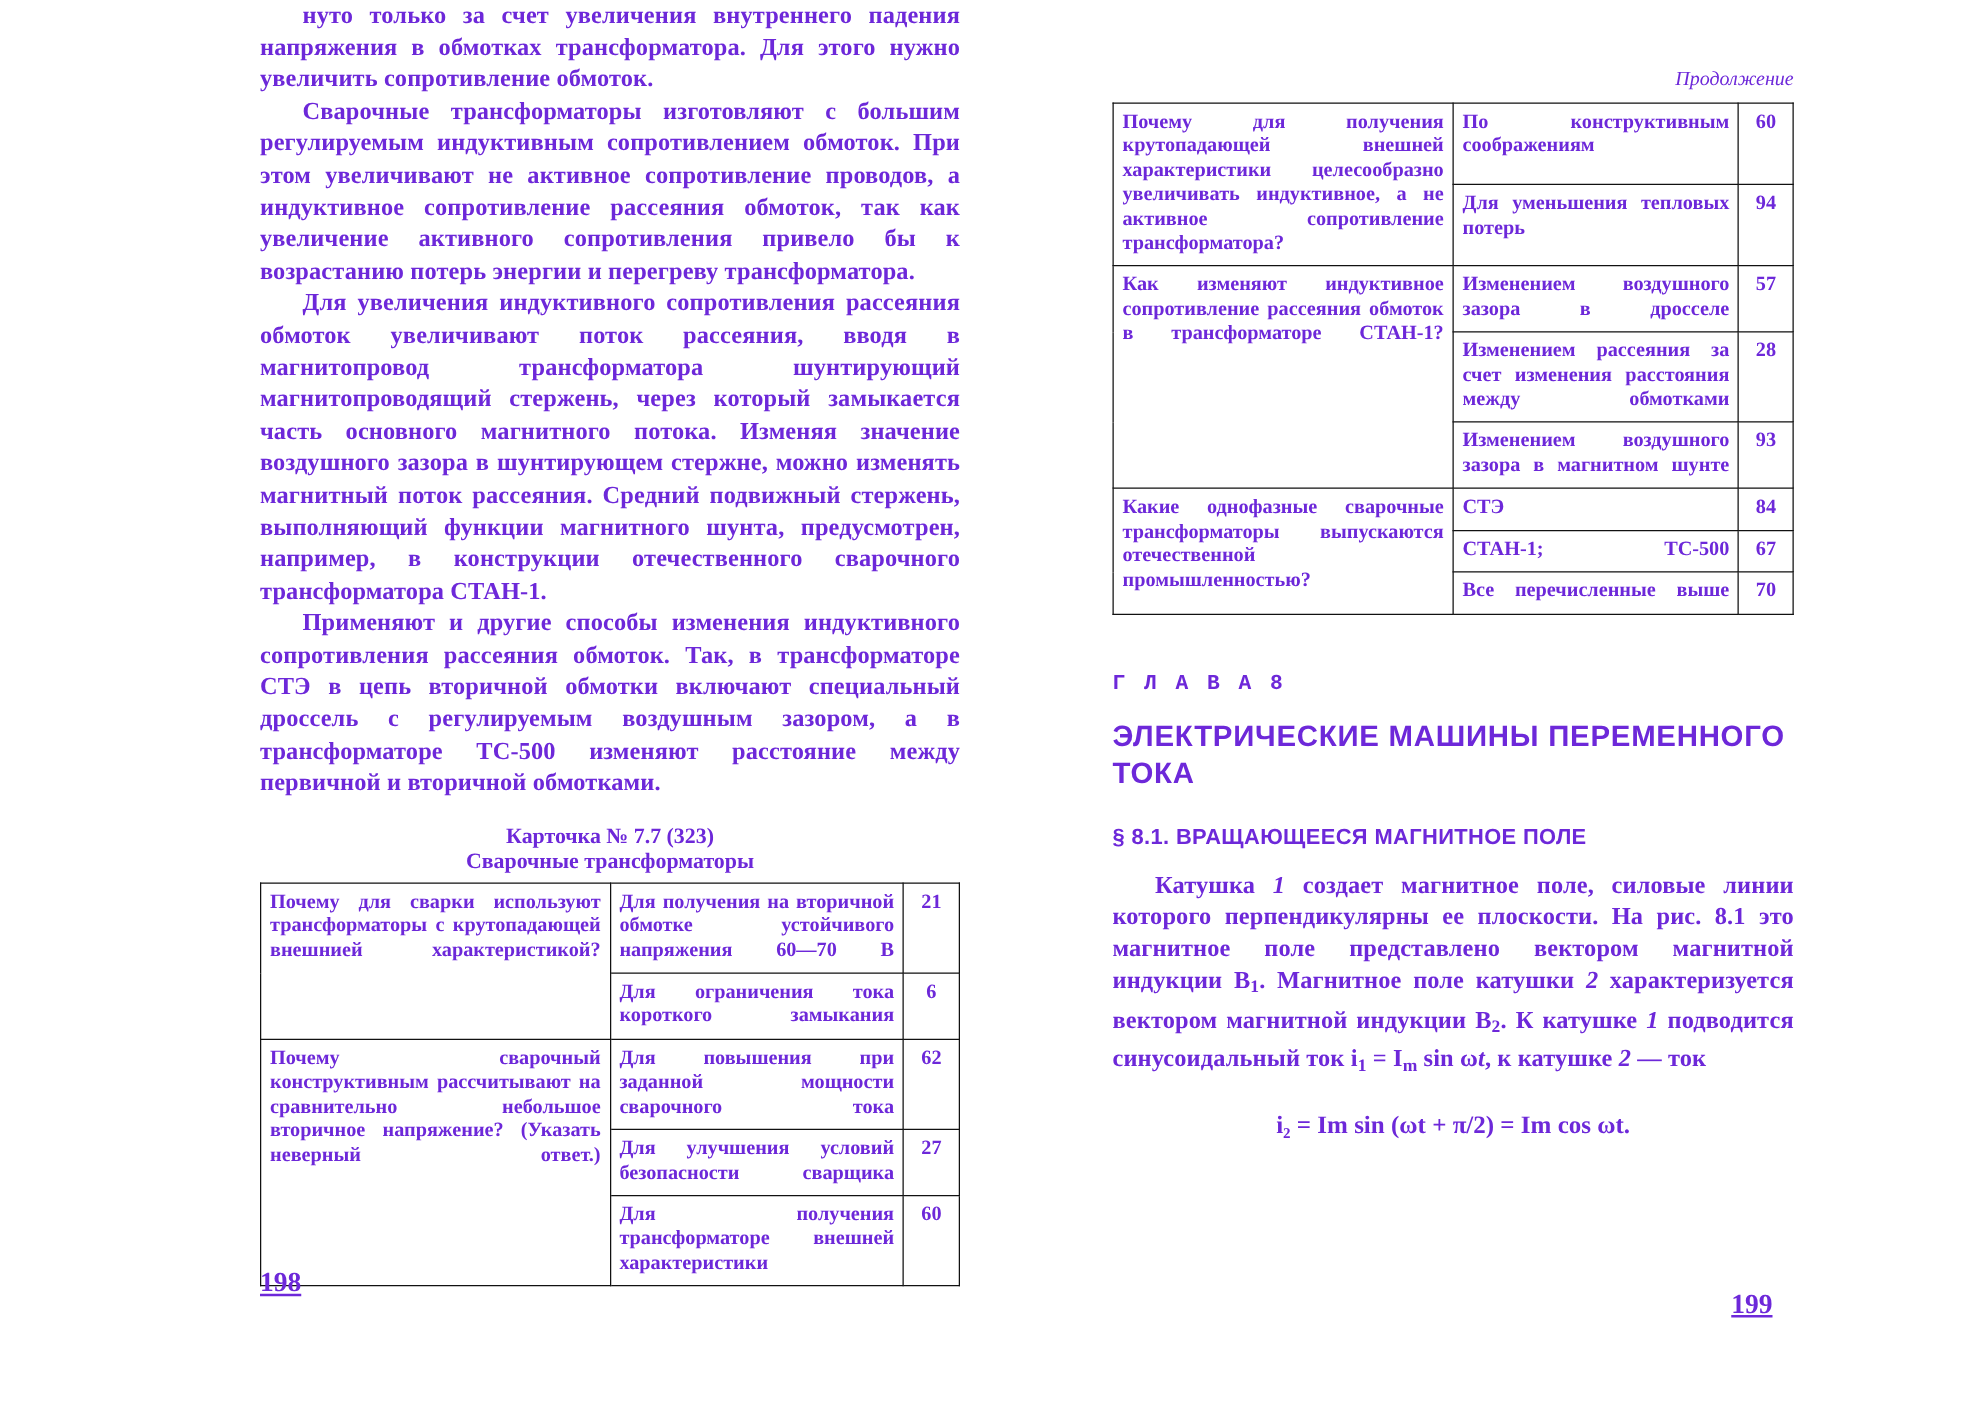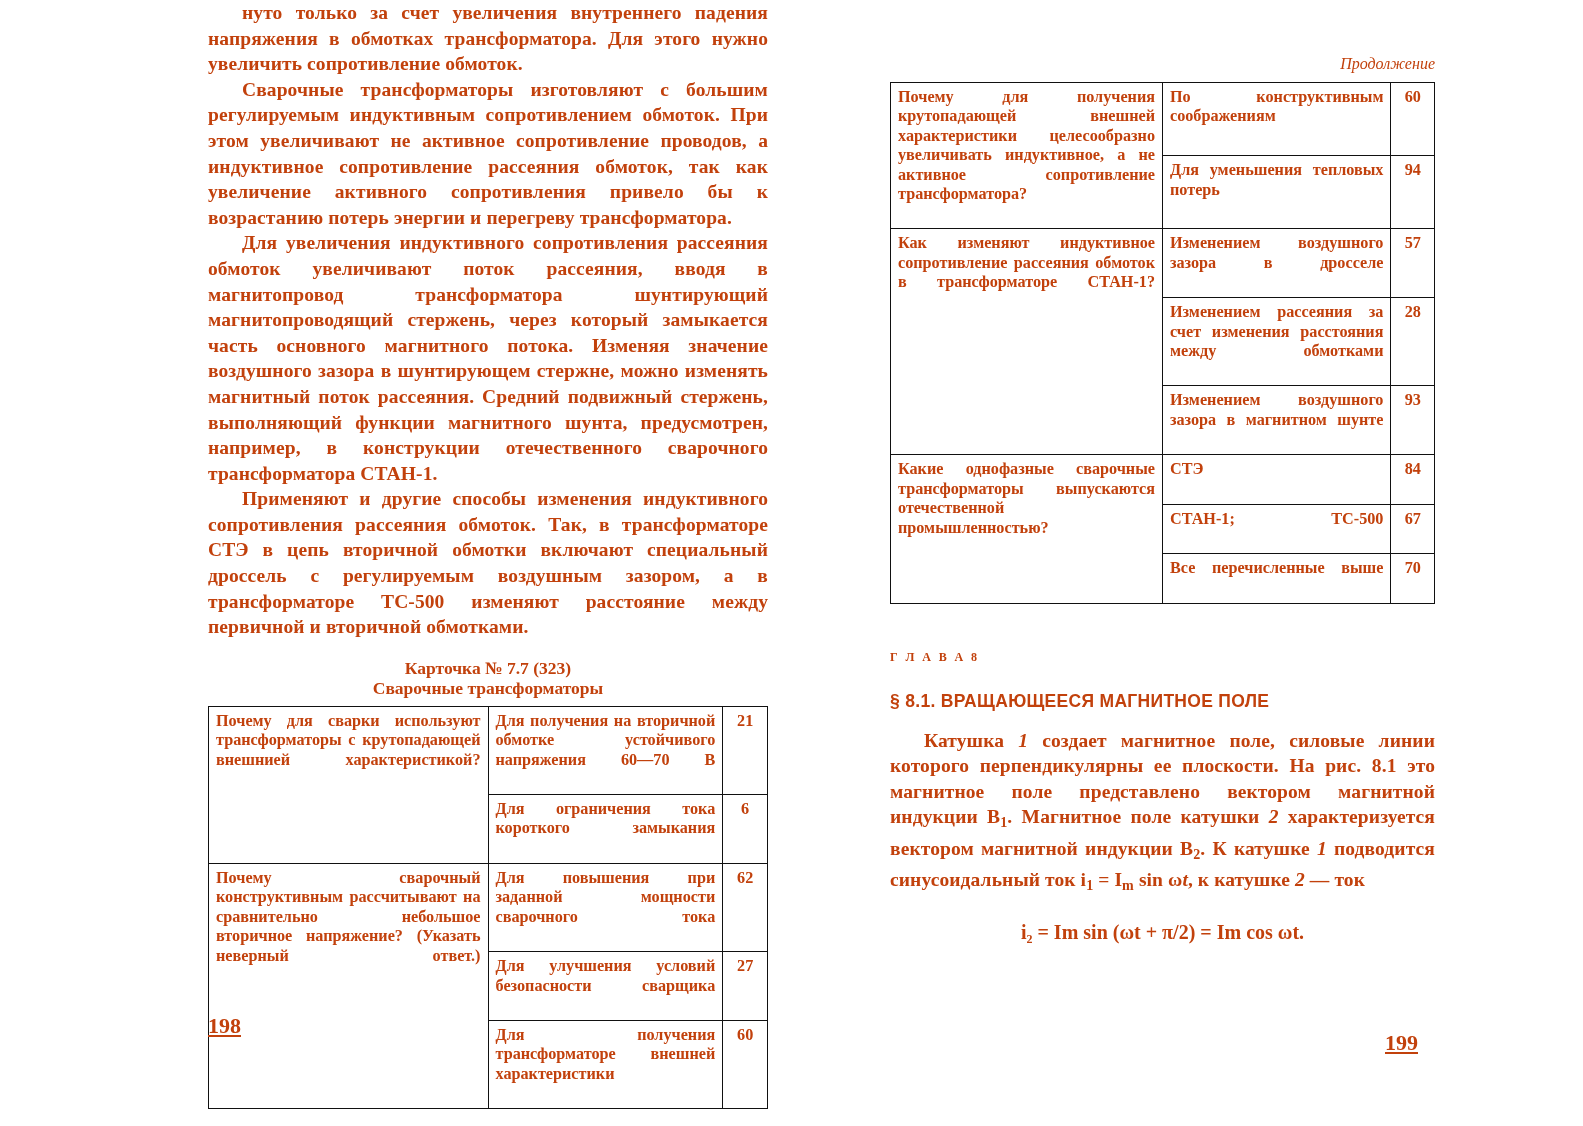--- a/index.html
+++ b/index.html
@@ -6,21 +6,21 @@
     margin: 0;
     padding: 0;
     background: #ffffff;
   }
   .page {
     position: relative;
     width: 1583px;
     height: 1126px;
     background: #ffffff;
     font-family: "Liberation Serif", serif;
-    color: #c2410c;
+    color: #6d28d9;
     overflow: hidden;
   }
   .col {
     position: absolute;
     top: 0;
     height: 1126px;
   }
   .col-left {
     left: 208px;
     width: 560px;
@@ -62,21 +62,21 @@
   
   table.qtable {
     border-collapse: collapse;
     width: 100%;
     font-size: 16.2px;
     line-height: 19.4px;
     font-weight: 600;
   }
   table.qtable td {
     border: 1.6px solid #111;
-    padding: 5px 7px 24px 7px;
+    padding: 5px 7px 8px 7px;
     vertical-align: top;
     text-align: justify;
     text-align-last: justify;
     hyphens: manual;
   }
   table.qtable td.num {
     text-align: center;
     text-align-last: center;
     width: 46px;
     vertical-align: top;
@@ -85,23 +85,24 @@
     width: 50%;
   }
   table.qtable td.a {
     width: 42%;
     margin-top: 12px;
   }
 
   
   .chapter-label {
     margin-top: 46px;
-    font-size: 12px;
+    font-size: 17px;
     font-weight: 700;
     letter-spacing: 2.4px;
+    font-family: Liberation Mono, monospace;
   }
   .chapter-title {
     margin-top: 18px;
     font-family: "Liberation Sans", sans-serif;
     font-size: 23.5px;
     font-weight: 700;
     line-height: 29px;
     letter-spacing: 0.6px;
   }
   .section-title {
@@ -221,20 +222,21 @@
         <td class="num">67</td>
       </tr>
       <tr>
         <td class="a">Все перечисленные выше</td>
         <td class="num">70</td>
       </tr>
     </tbody>
       </table>
 
     <div class="chapter-label">Г Л А В А  8</div>
+    <div class="chapter-title">ЭЛЕКТРИЧЕСКИЕ МАШИНЫ ПЕРЕМЕННОГО ТОКА</div>
     <div class="section-title">§ 8.1. ВРАЩАЮЩЕЕСЯ МАГНИТНОЕ ПОЛЕ</div>
 
 
     <p class="body"><span>Катушка </span><i>1</i><span> создает магнитное поле, силовые линии которого перпендикулярны ее плоскости. На рис. 8.1 это магнитное поле представлено вектором магнитной индукции В</span><span class="sub">1</span><span>. Магнитное поле катушки </span><i>2</i><span> характеризуется вектором магнитной индукции В</span><span class="sub">2</span><span>. К катушке </span><i>1</i><span> подводится синусоидальный ток i</span><span class="sub">1</span><span> = I</span><span class="sub">m</span><span> sin ω</span><i>t</i><span>, к катушке </span><i>2</i><span> — ток</span></p>
 
     <div class="formula">i₂ = Im sin (ωt + π/2) = Im cos ωt.</div>
   </div>
 
   <div class="folio folio-left">198</div>
   <div class="folio folio-right">199</div>

